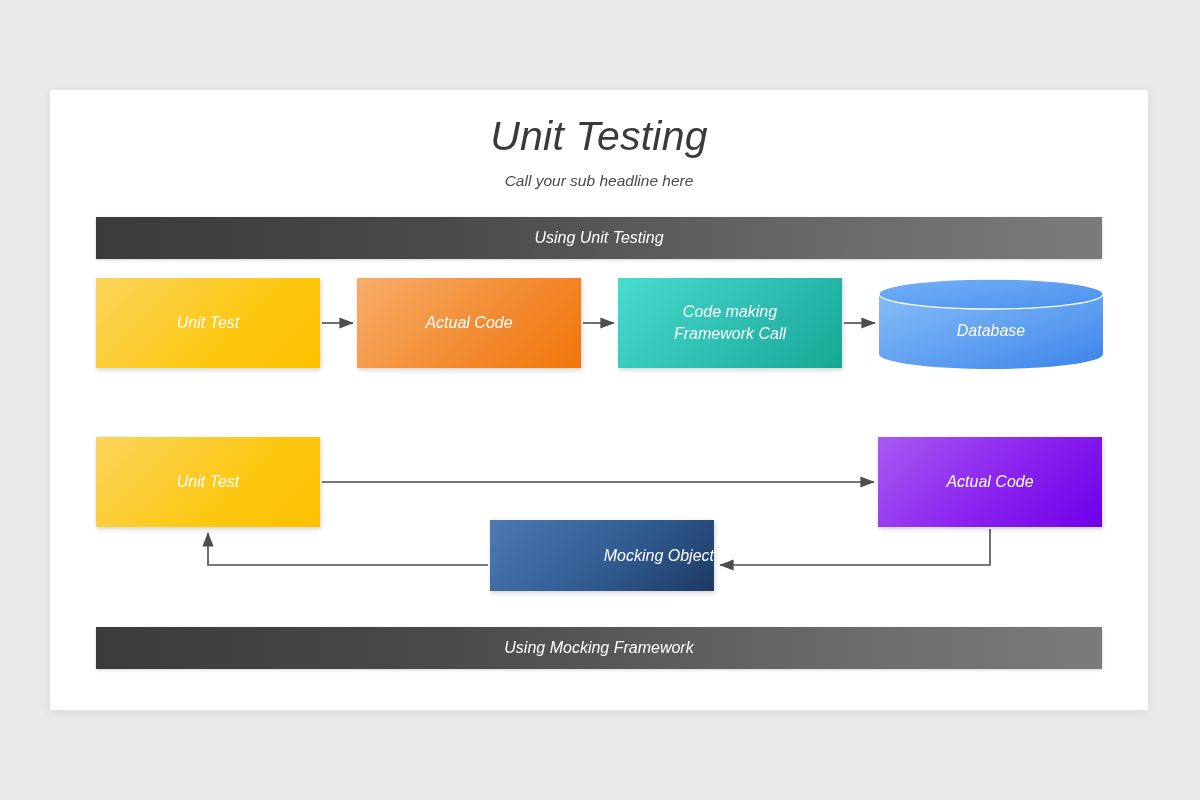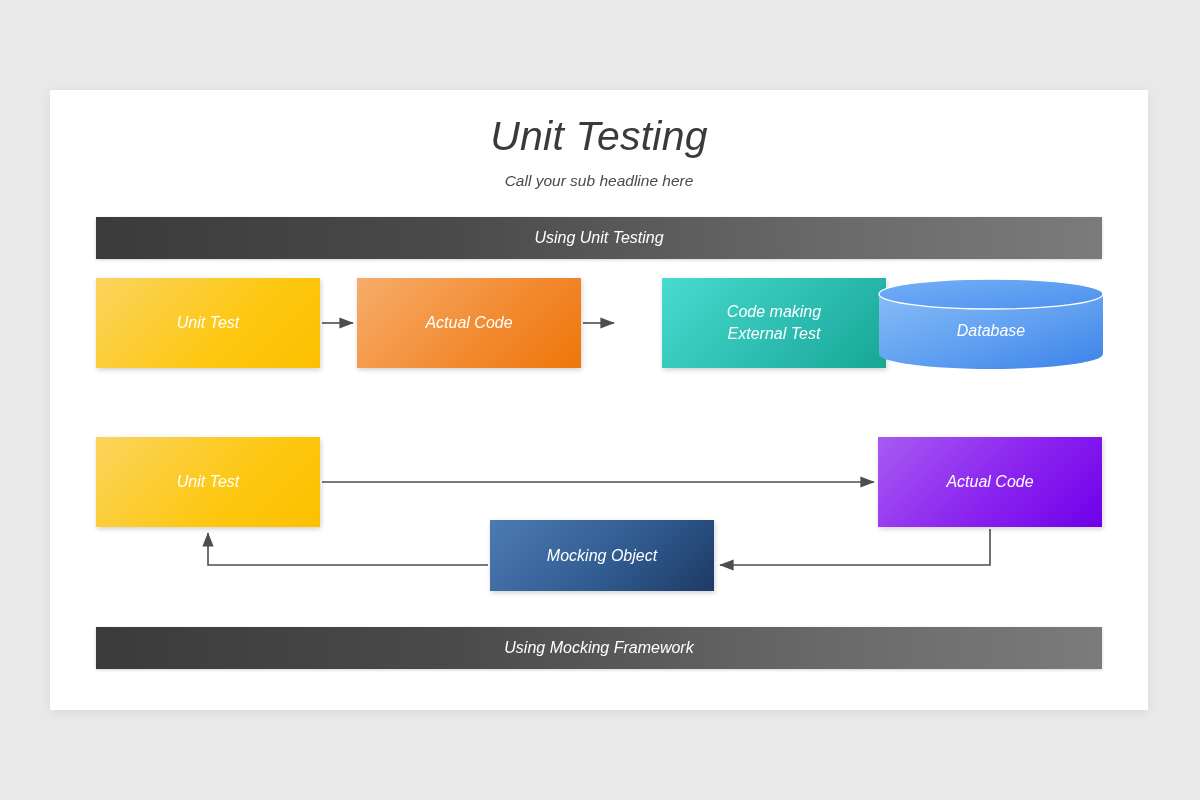--- a/index.html
+++ b/index.html
@@ -80,33 +80,33 @@
     left: 46px; top: 188px; width: 224px; height: 90px;
     background: linear-gradient(135deg, #fbd45e 0%, #fdc710 62%, #fcc000 100%);
   }
   #node-actual-code-1 {
     left: 307px; top: 188px; width: 224px; height: 90px;
     background: linear-gradient(135deg, #f6ad6a 0%, #f2892e 60%, #ef760a 100%);
   }
   #node-external-call {
     left: 568px; top: 188px; width: 224px; height: 90px;
     background: linear-gradient(135deg, #48dbcf 0%, #2ab9ad 62%, #17a893 100%);
-    margin-left: 44px;
   }
   #node-unit-test-2 {
     left: 46px; top: 347px; width: 224px; height: 90px;
     background: linear-gradient(135deg, #fbd45e 0%, #fdc710 62%, #fcc000 100%);
   }
   #node-actual-code-2 {
     left: 828px; top: 347px; width: 224px; height: 90px;
     background: linear-gradient(135deg, #a75bf2 0%, #8a22ef 55%, #6e00e9 100%);
   }
   #node-mocking-object {
     left: 440px; top: 430px; width: 224px; height: 71px;
     background: linear-gradient(135deg, #4c7ab2 0%, #315c92 55%, #1d3a63 100%);
+    justify-content: flex-end;
   }
 
   #node-database {
     position: absolute;
     left: 828px; top: 188px; width: 226px; height: 92px;
   }
   #node-database svg { display: block; }
   #database-label {
     position: absolute;
     left: 0; top: 0; width: 226px; height: 92px;
@@ -158,21 +158,21 @@
     <span>Unit Test</span>
   </div>
 
   <div class="node" id="node-actual-code-1">
     <span>Actual Code</span>
   </div>
 
   <div class="node" id="node-external-call">
     <span>
       <span>Code making</span><br>
-      <span>External Test</span>
+      <span>Framework Call</span>
     </span>
   </div>
 
   <div id="node-database">
     <svg width="226" height="92" viewBox="0 0 226 92">
       <defs>
         <linearGradient id="dbBodyGrad" x1="0" y1="0" x2="1" y2="1">
           <stop offset="0%" stop-color="#86bcf7"></stop>
           <stop offset="55%" stop-color="#5f9ff1"></stop>
           <stop offset="100%" stop-color="#3b83e9"></stop>

